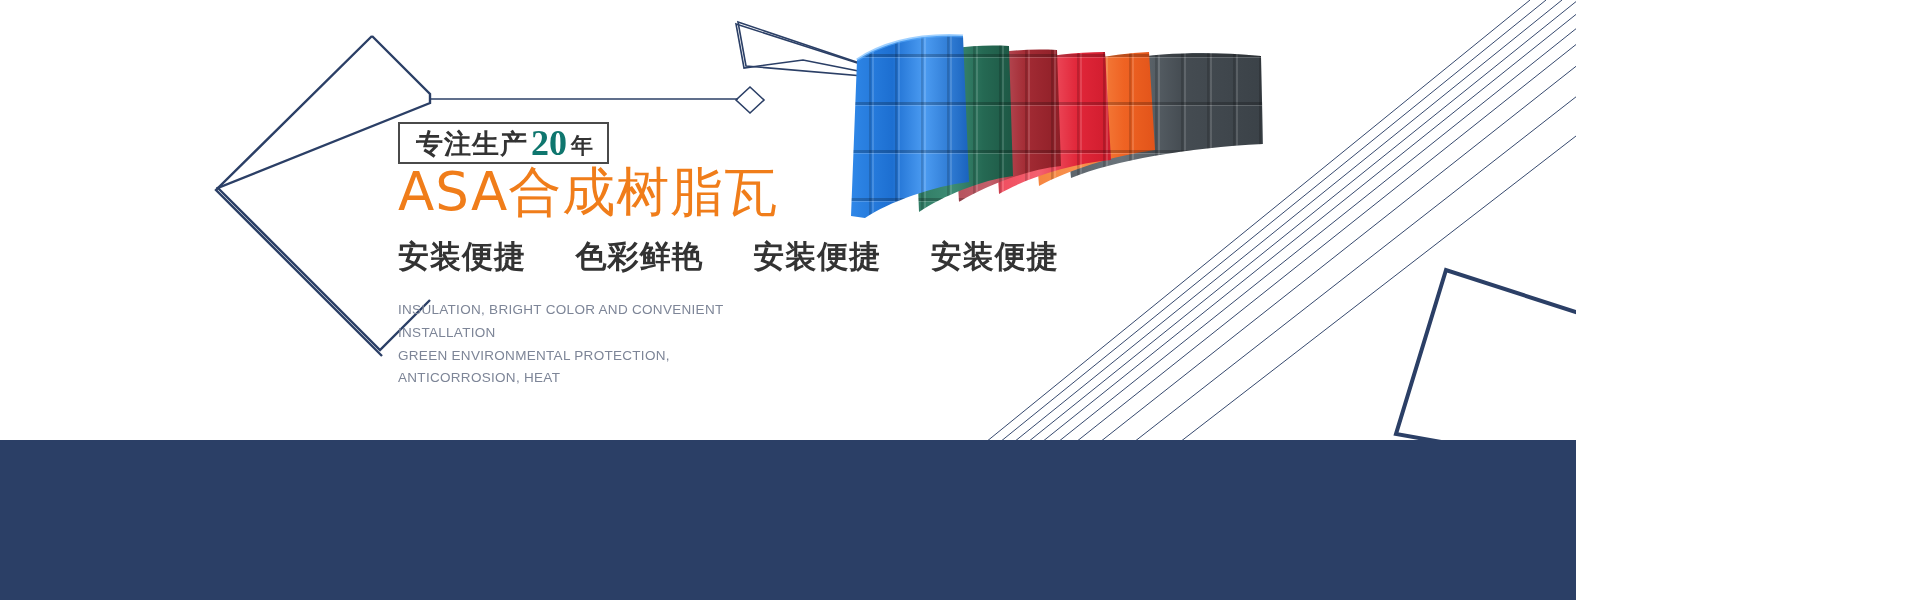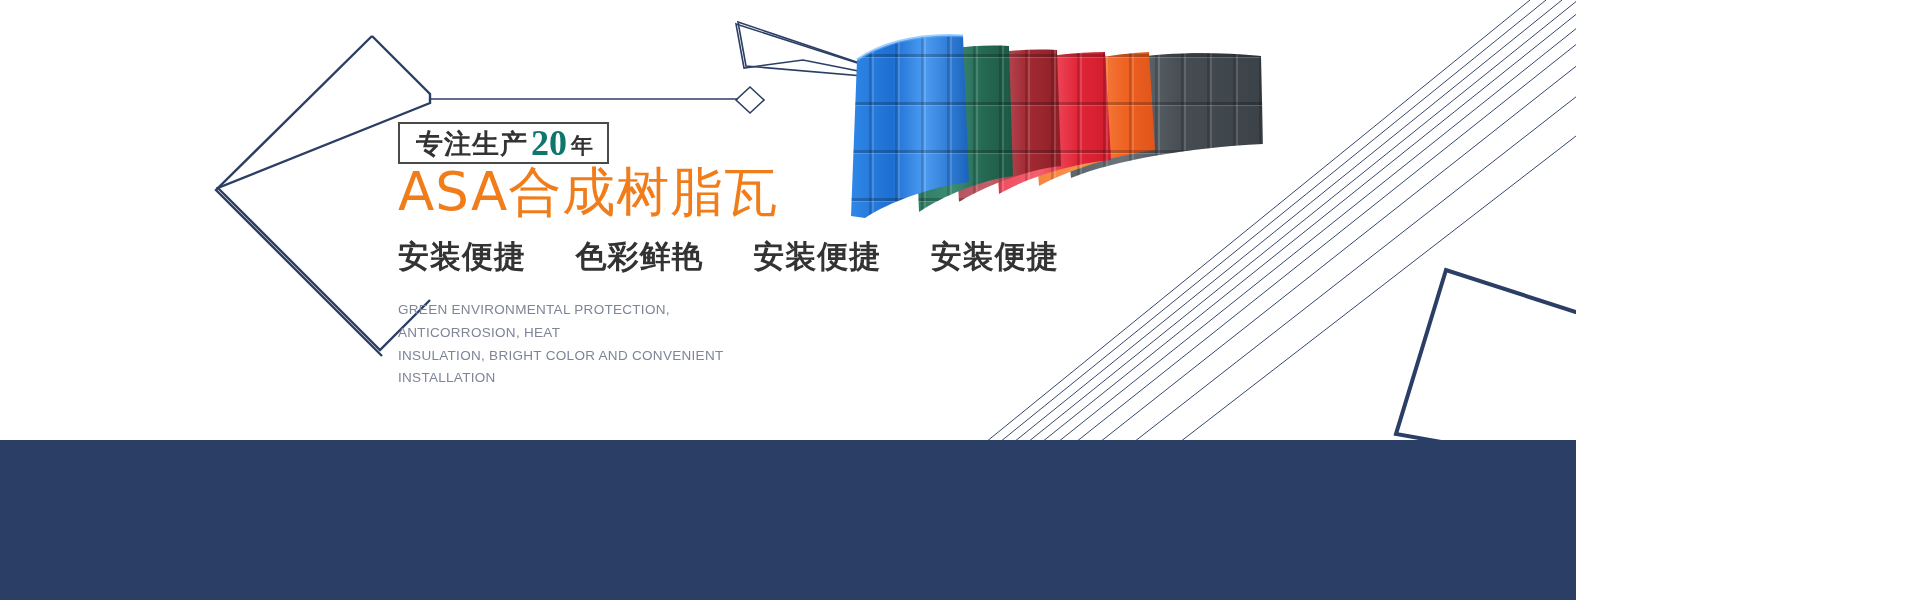--- a/index.html
+++ b/index.html
@@ -264,21 +264,21 @@
       <span>安装便捷</span>
       <span class="gap"></span>
       <span>色彩鲜艳</span>
       <span class="gap"></span>
       <span>安装便捷</span>
       <span class="gap"></span>
       <span>安装便捷</span>
     </div>
 
     <div id="english-text">
+      <div>INSULATION, BRIGHT COLOR AND CONVENIENT INSTALLATION</div>
       <div>GREEN ENVIRONMENTAL PROTECTION, ANTICORROSION, HEAT</div>
-      <div>INSULATION, BRIGHT COLOR AND CONVENIENT INSTALLATION</div>
     </div>
 
   </div>
 
   <div id="bottom-bar"></div>
 
 </div>
 
 </body></html>

